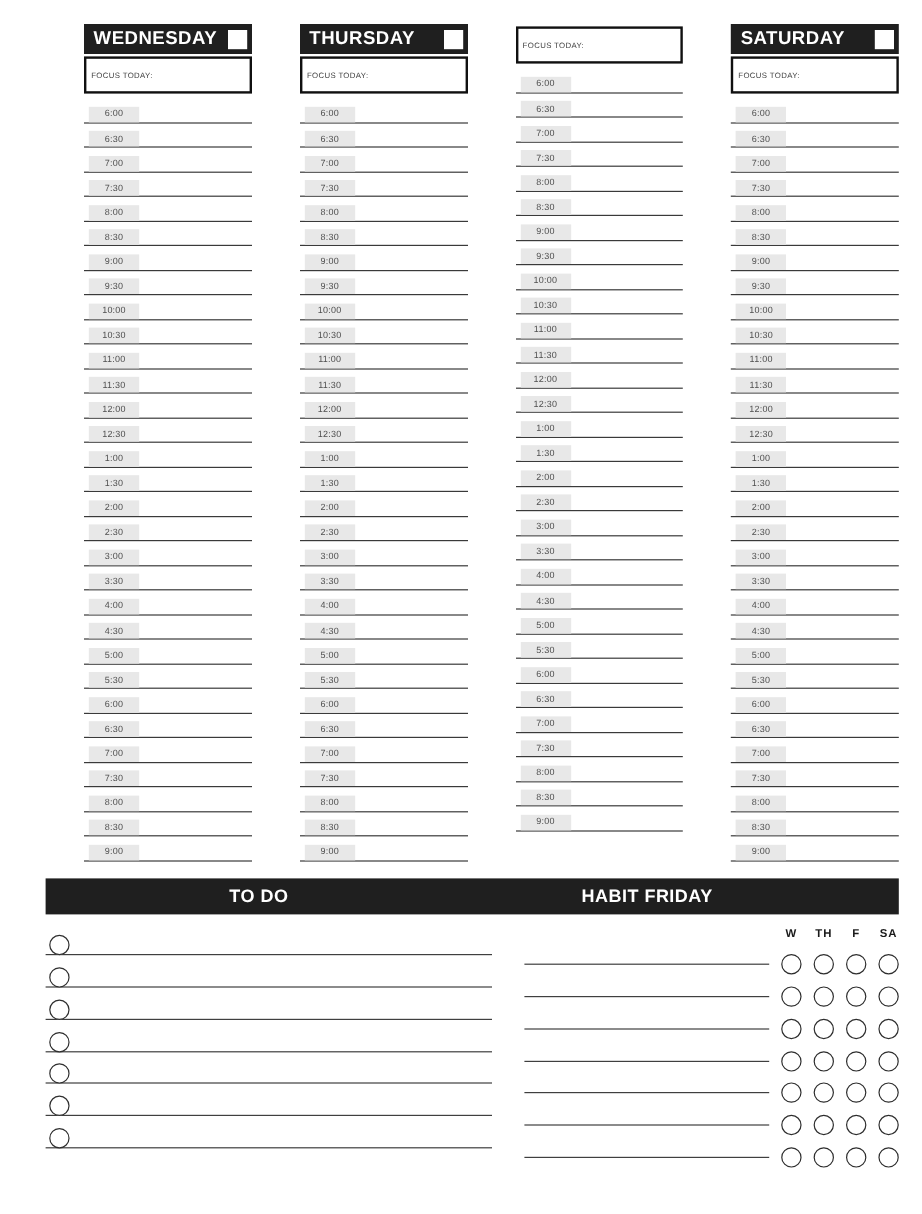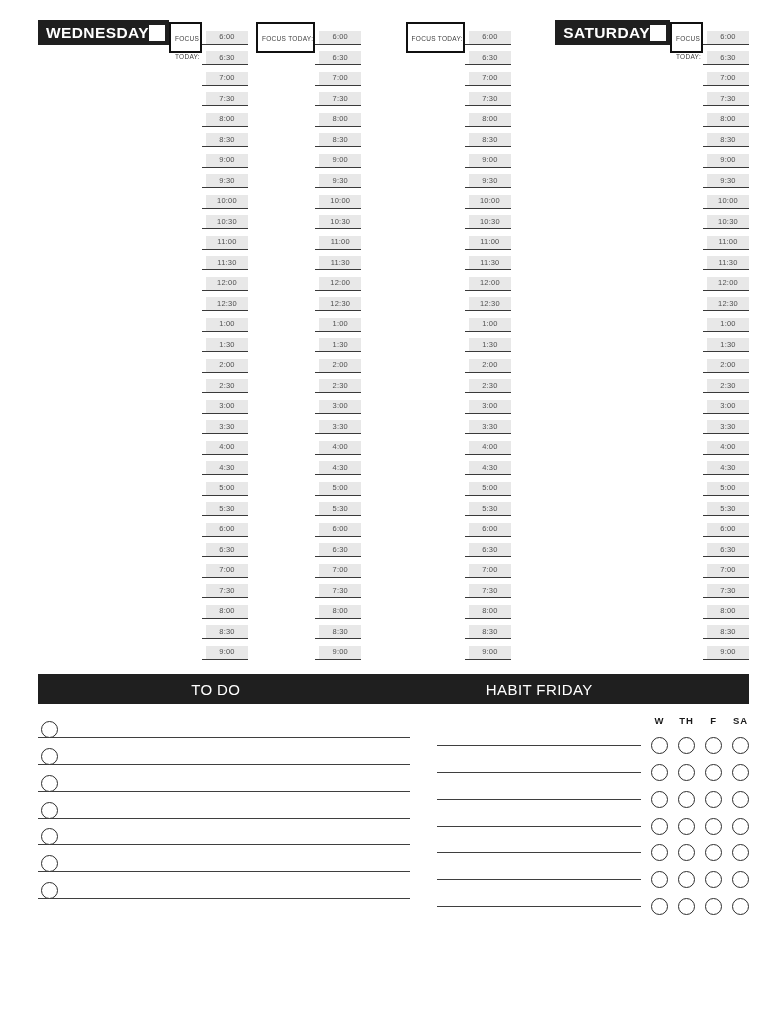--- a/index.html
+++ b/index.html
@@ -9,21 +9,21 @@
   :root{
     --header-bg:#1f1f1f; --header-text:#ffffff;
     --chip-bg:#e8e8e8; --chip-text:#4f4f4f;
     --rule:#3a3a3a; --thin-rule:#3f3f3f; --circle-border:#2e2e2e;
   }
 
   .page { position:relative; width:768px; height:1012px; padding:20px 19px 0 38px; }
 
   
   .days { display:grid; grid-template-columns:repeat(4,1fr); column-gap:8px; }
-  .day-col { display:flex; flex-direction:row; }
+  .day-col { display:flex; flex-direction:column;margin-left:32px; }
 
   .day-header { height:25px; background:var(--header-bg); display:flex;
     align-items:center; justify-content:space-between; padding:0 4px 0 8px; }
   .day-title { color:var(--header-text); font-size:15.5px; font-weight:bold;
     letter-spacing:0.4px; line-height:1; }
   .day-checkbox { width:16px; height:16px; background:#ffffff; display:inline-block; }
 
   .focus-box { margin-top:2px; height:31px; border:2px solid #101010;
     background:#ffffff; padding:3px 0 0 4px; }
   .focus-label { font-size:6.5px; color:#3d3d3d; letter-spacing:0.3px; }
@@ -31,21 +31,21 @@
   .slots { margin-top:4px;text-align:center; }
   .slot { height:20.5px; border-bottom:1.6px solid var(--rule);
     display:flex; align-items:flex-end; }
   .chip { width:42px; height:13px; margin-left:4px; background:var(--chip-bg);
     color:var(--chip-text); font-size:7.5px; letter-spacing:0.2px;
     display:flex; align-items:center; justify-content:center; line-height:1; }
 
   
   .section-bar { position:relative; margin-top:14px; height:30px; background:var(--header-bg); }
   .bar-label { position:absolute; top:50%; transform:translate(-50%,-50%);
-    color:var(--header-text); font-weight:normal; font-size:15px; letter-spacing:0.4px;
+    color:var(--header-text); font-weight:bold; font-size:15px; letter-spacing:0.4px;
     white-space:nowrap; }
   .bar-label.todo-pos  { left:25%; }
   .bar-label.habit-pos { left:70.5%; }
 
   
   .bottom { display:flex; margin-top:8px; }
   .todo-col { width:372px; }
   .mid-gap { width:27px; }
   .habit-col { flex:1; }
 
@@ -164,20 +164,24 @@
           </div>
           <div class="slot">
             <span class="chip">8:30</span>
           </div>
           <div class="slot">
             <span class="chip">9:00</span>
           </div>
         </div>
       </div>
       <div class="day-col">
+        <div class="day-header">
+          <span class="day-title">THURSDAY</span>
+          <span class="day-checkbox"></span>
+        </div>
         <div class="focus-box"><span class="focus-label">FOCUS TODAY:</span></div>
         <div class="slots">
           <div class="slot">
             <span class="chip">6:00</span>
           </div>
           <div class="slot">
             <span class="chip">6:30</span>
           </div>
           <div class="slot">
             <span class="chip">7:00</span>

